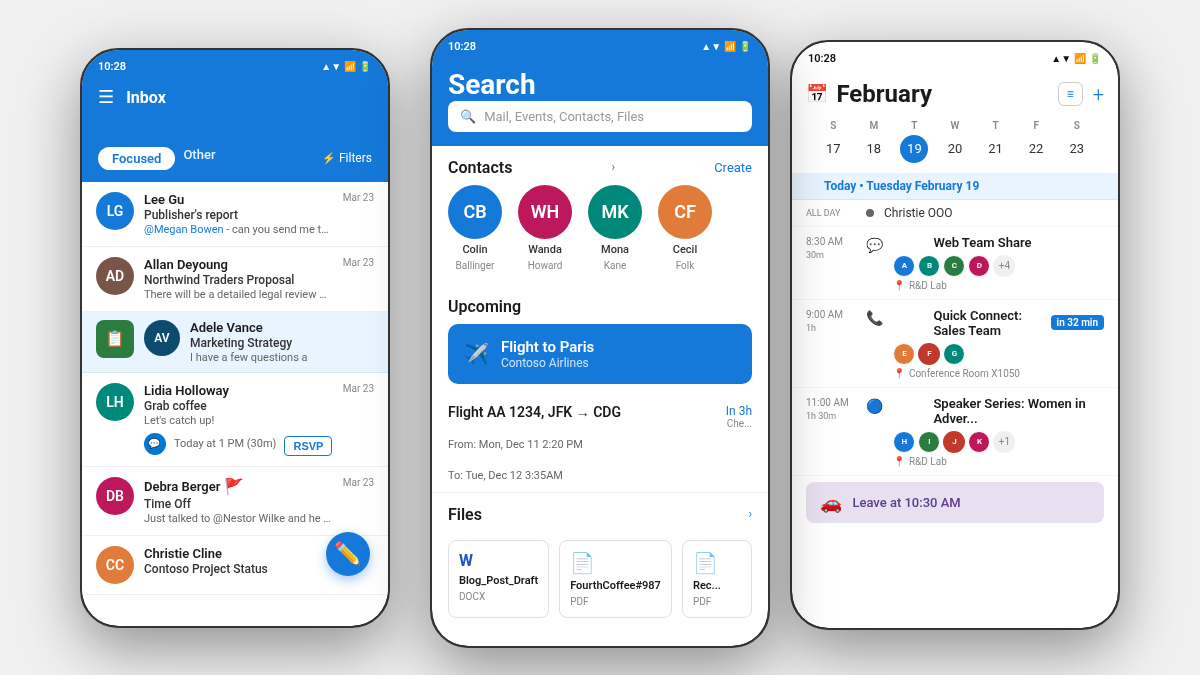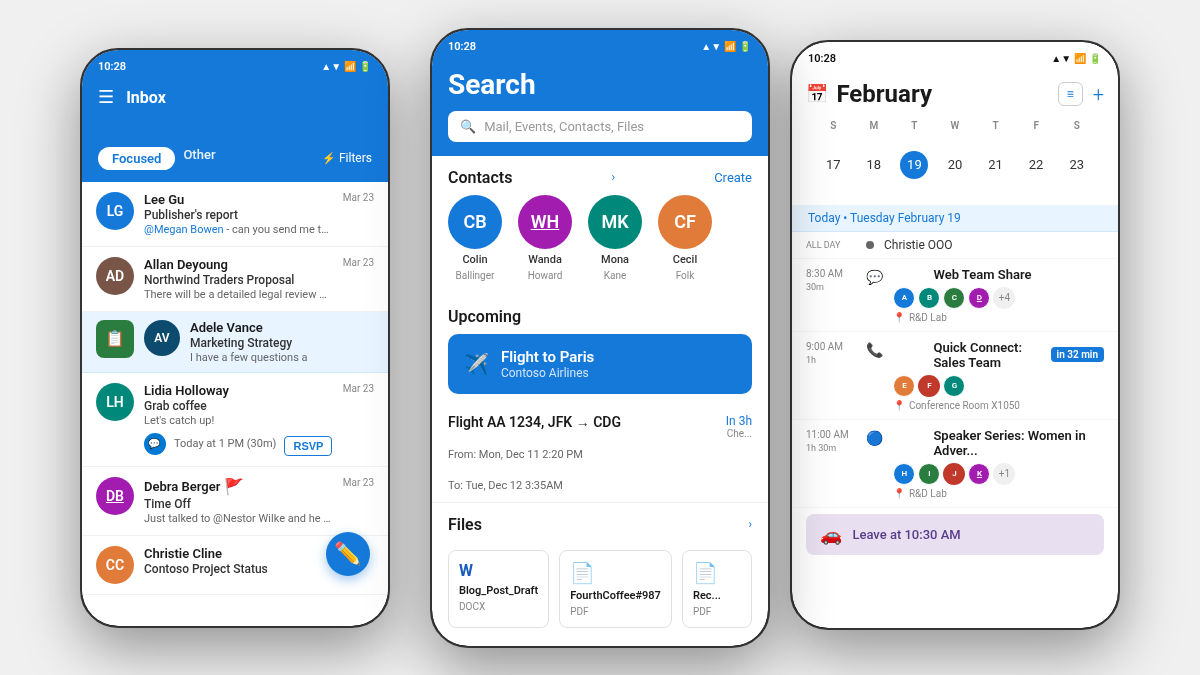--- a/index.html
+++ b/index.html
@@ -265,21 +265,20 @@
 
     .search-header {
       background: #1579DA;
       padding: 8px 16px 14px;
     }
 
     .search-title {
       color: white;
       font-size: 28px;
       font-weight: 700;
-      margin-bottom: 10px;
     }
 
     .search-box {
       background: white;
       border-radius: 8px;
       padding: 8px 12px;
       display: flex;
       align-items: center;
       gap: 8px;
     }
@@ -513,35 +512,35 @@
     .day-cell {
       font-size: 13px;
       color: #333;
       padding: 4px 0;
       border-radius: 50%;
       width: 28px;
       height: 28px;
       display: flex;
       align-items: center;
       justify-content: center;
-      margin: 16px auto;
+      margin: 0 auto;
     }
 
     .day-cell.today {
       background: #1579DA;
       color: white;
       border-radius: 50%;
     }
 
     
     .today-banner {
       background: #e8f4ff;
-      padding: 6px 16px;
+      padding: 6px 32px;
       font-size: 12px;
-      font-weight: 400;
+      font-weight: 700;
       color: #1579DA;
       border-bottom: 1px solid #d0e8ff;
     }
 
     .cal-event-row {
       display: flex;
       padding: 8px 14px;
       gap: 10px;
       border-bottom: 1px solid #f5f5f5;
       align-items: flex-start;
@@ -673,21 +672,21 @@
 
     .leave-text {
       font-size: 13px;
       font-weight: 500;
       color: #5a3d8a;
     }
 
     
     .av-blue { background: #1579DA; }
     .av-green { background: #2a7d3f; }
-    .av-purple { background: #a21caf; text-decoration: underline; }
+    .av-purple { background: #be185d; }
     .av-orange { background: #E07B39; }
     .av-teal { background: #00897B; }
     .av-red { background: #c0392b; }
 
     .flag-red { color: #c0392b; margin-left: 4px; }
   </style>
 </head>
 <body>
 
 <div class="scene">

